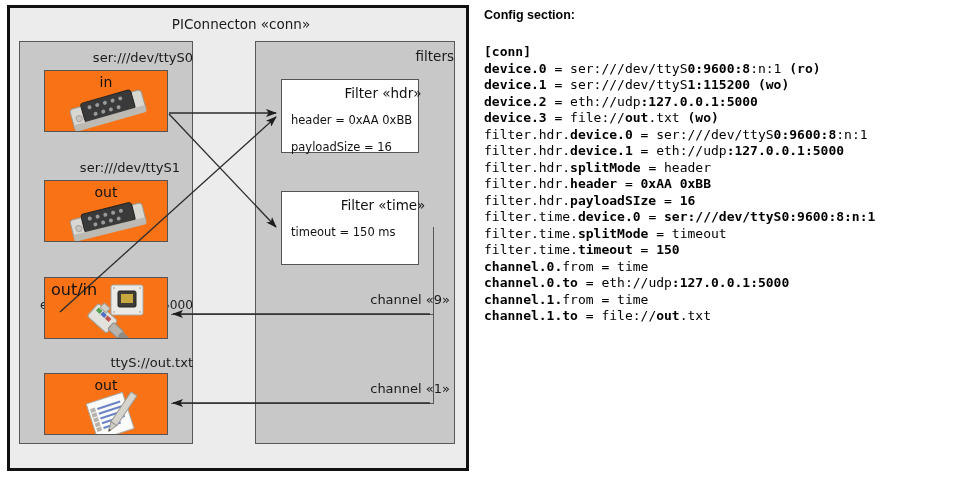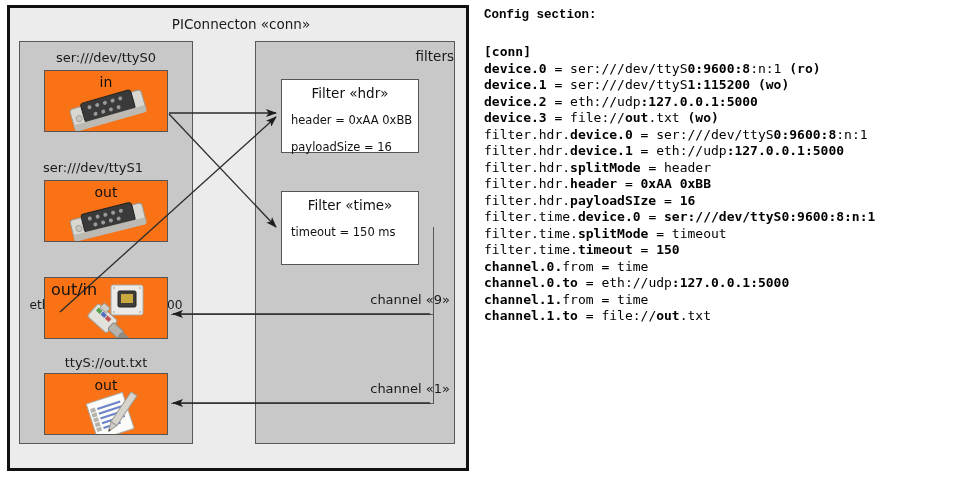--- a/index.html
+++ b/index.html
@@ -20,49 +20,49 @@
   .panel-title{position:absolute;width:100%;text-align:right;font-size:13.5px;
                color:#1a1a1a;}
 
   
   .devices-panel{left:19px;top:41px;width:174px;height:403px;}
   
   .filters-panel{left:255px;top:41px;width:200px;height:403px;}
   .filters-panel .panel-title{top:6px;}
 
   
-  .dev-label{position:absolute;width:174px;text-align:center;font-size:13px;
+  .dev-label{position:absolute;width:174px;text-align:right;font-size:13px;
              color:#1a1a1a;left:0;}
   .dev-label.small{font-size:12.2px;margin-top:40px;}
   .dev-box{position:absolute;background:#f97316;border:1.5px solid #555;
            box-sizing:border-box;overflow:hidden;}
   .dev-name{position:absolute;left:0;top:3px;width:100%;text-align:center;
             font-size:14px;color:#111;z-index:3;}
   .dev-name.left{text-align:left;left:6px;width:auto;font-size:16px;top:2px;}
 
   
   .filter-box{position:absolute;background:#fff;border:1.5px solid #555;
               box-sizing:border-box;}
   .filter-title{position:absolute;left:0;top:5px;width:100%;text-align:center;
-                font-size:13.5px;color:#111;}
+                font-size:13.5px;color:#111;padding-left:33px;}
   .filter-prop{position:absolute;left:9px;font-size:11.5px;color:#111;
                white-space:nowrap;}
 
   
   .channel-box{position:absolute;border:1.5px solid #585858;box-sizing:border-box;
                background:transparent;}
   .channel-label{position:absolute;right:14px;font-size:13px;color:#1a1a1a;}
 
   
   #wires{position:absolute;left:0;top:0;width:482px;height:484px;}
 
   
   .config{position:absolute;left:482px;top:0;width:482px;height:484px;}
   .config-head{position:absolute;left:2px;top:8px;font-size:12.5px;font-weight:bold;
-               font-family:Liberation Mono, monospace;color:#000;}
+               font-family:Liberation Sans, sans-serif;color:#000;}
   .config-body{position:absolute;left:2px;top:44px;
                font-family:"DejaVu Sans Mono","Liberation Mono",monospace;
                font-size:13px;line-height:16.5px;color:#000;white-space:pre;}
   .config-body .ln{display:block;white-space:pre;}
   .b{font-weight:bold;}
   .serial-icon{position:absolute;}
   .net-icon{position:absolute;}
   .file-icon{position:absolute;}
 </style>
 </head>

